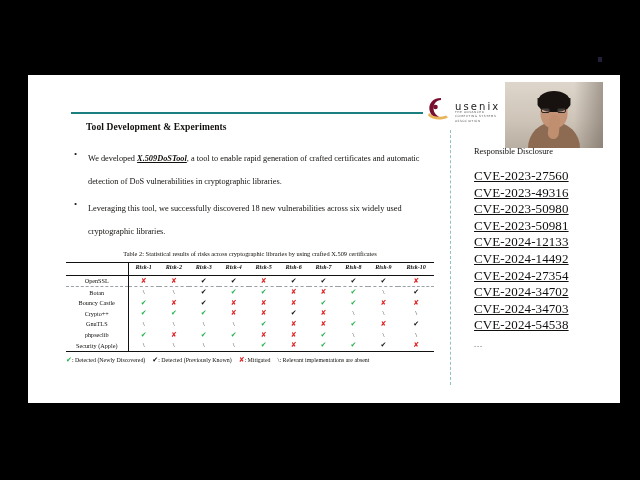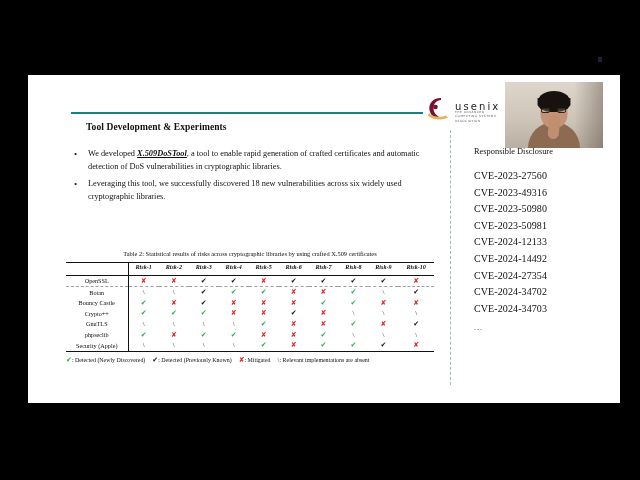--- a/index.html
+++ b/index.html
@@ -53,39 +53,39 @@
   .rule-teal {
     position:absolute; left:43px; top:37px; width:352px; height:2px; background:#1b7f80;
   }
   .slide-title {
     position:absolute; left:58px; top:47px;
     font-size:9.5px; font-weight:bold; color:#12100e; letter-spacing:.1px;
   }
   .bullets { position:absolute; left:46px; top:72px; width:355px; }
   .bullet { display:flex; margin-bottom:4px; }
   .bullet .dot { width:14px; flex:0 0 14px; font-size:9px; color:#1a1a1a; line-height:14px; }
-  .bullet .btxt { font-size:8.3px; line-height:13px; color:#12100e; }
+  .bullet .btxt { font-size:8.3px; line-height:23px; color:#12100e; }
   .toolname { font-weight:bold; font-style:italic; text-decoration:underline; }
 
   
   .usenix { position:absolute; left:398px; top:18px; width:86px; height:34px; }
   .ux-mark { position:absolute; left:0; top:2px; width:26px; height:26px; }
   .ux-word { position:absolute; left:29px; top:8px; font-family:"DejaVu Sans", sans-serif;
     font-size:10px; letter-spacing:2.1px; color:#1b1b1b; font-weight:400;text-align:right; }
   .ux-sub { position:absolute; left:29px; top:17px; font-family:"DejaVu Sans", sans-serif;
     font-size:2.9px; letter-spacing:.55px; line-height:4.3px; color:#5a5a5a; }
 
   
   .vdiv { position:absolute; left:422px; top:55px; width:0; height:255px;
     border-left:1.3px dashed #8fc2c0; }
 
   
   .rpanel { position:absolute; left:446px; top:72px; width:140px; }
   .rpanel-title { font-size:8.4px; color:#12100e; margin-bottom:12px; }
-  .cve { font-size:10px; color:#12100e; line-height:16.6px; letter-spacing:.1px; }
+  .cve { font-size:13px; color:#12100e; line-height:16.6px; letter-spacing:.1px;text-decoration:underline; }
   .cve-ellipsis { font-size:8.2px; color:#12100e; margin-top:6px; letter-spacing:1px; }
 
   
   .tblwrap { position:absolute; left:38px; top:175px; width:368px; }
   .tbl-caption { font-size:6.4px; color:#12100e; text-align:center; margin-bottom:5px; }
   table.risk { border-collapse:collapse; width:368px; font-size:6.2px; color:#12100e; }
   table.risk th, table.risk td { padding:0; text-align:center; height:9.6px; line-height:9.6px; }
   table.risk thead th { font-style:italic; font-weight:bold; font-size:6.1px; padding-bottom:2px; }
   .toprule td, .toprule th { border-top:1.1px solid #111; }
   .midrule td, .midrule th { border-top:.9px solid #111; }
@@ -144,20 +144,21 @@
       <div>
         <div class="cve">CVE-2023-27560</div>
         <div class="cve">CVE-2023-49316</div>
         <div class="cve">CVE-2023-50980</div>
         <div class="cve">CVE-2023-50981</div>
         <div class="cve">CVE-2024-12133</div>
         <div class="cve">CVE-2024-14492</div>
         <div class="cve">CVE-2024-27354</div>
         <div class="cve">CVE-2024-34702</div>
         <div class="cve">CVE-2024-34703</div>
+        <div class="cve">CVE-2024-54538</div>
       </div>
       <div class="cve-ellipsis">...</div>
     </div>
 
     <div class="tblwrap">
       <div class="tbl-caption">Table 2: Statistical results of risks across cryptographic libraries by using crafted X.509 certificates</div>
       <table class="risk">
         <thead>
           <tr id="hdr-row" class="midrule">
             <th class="lib"></th>

